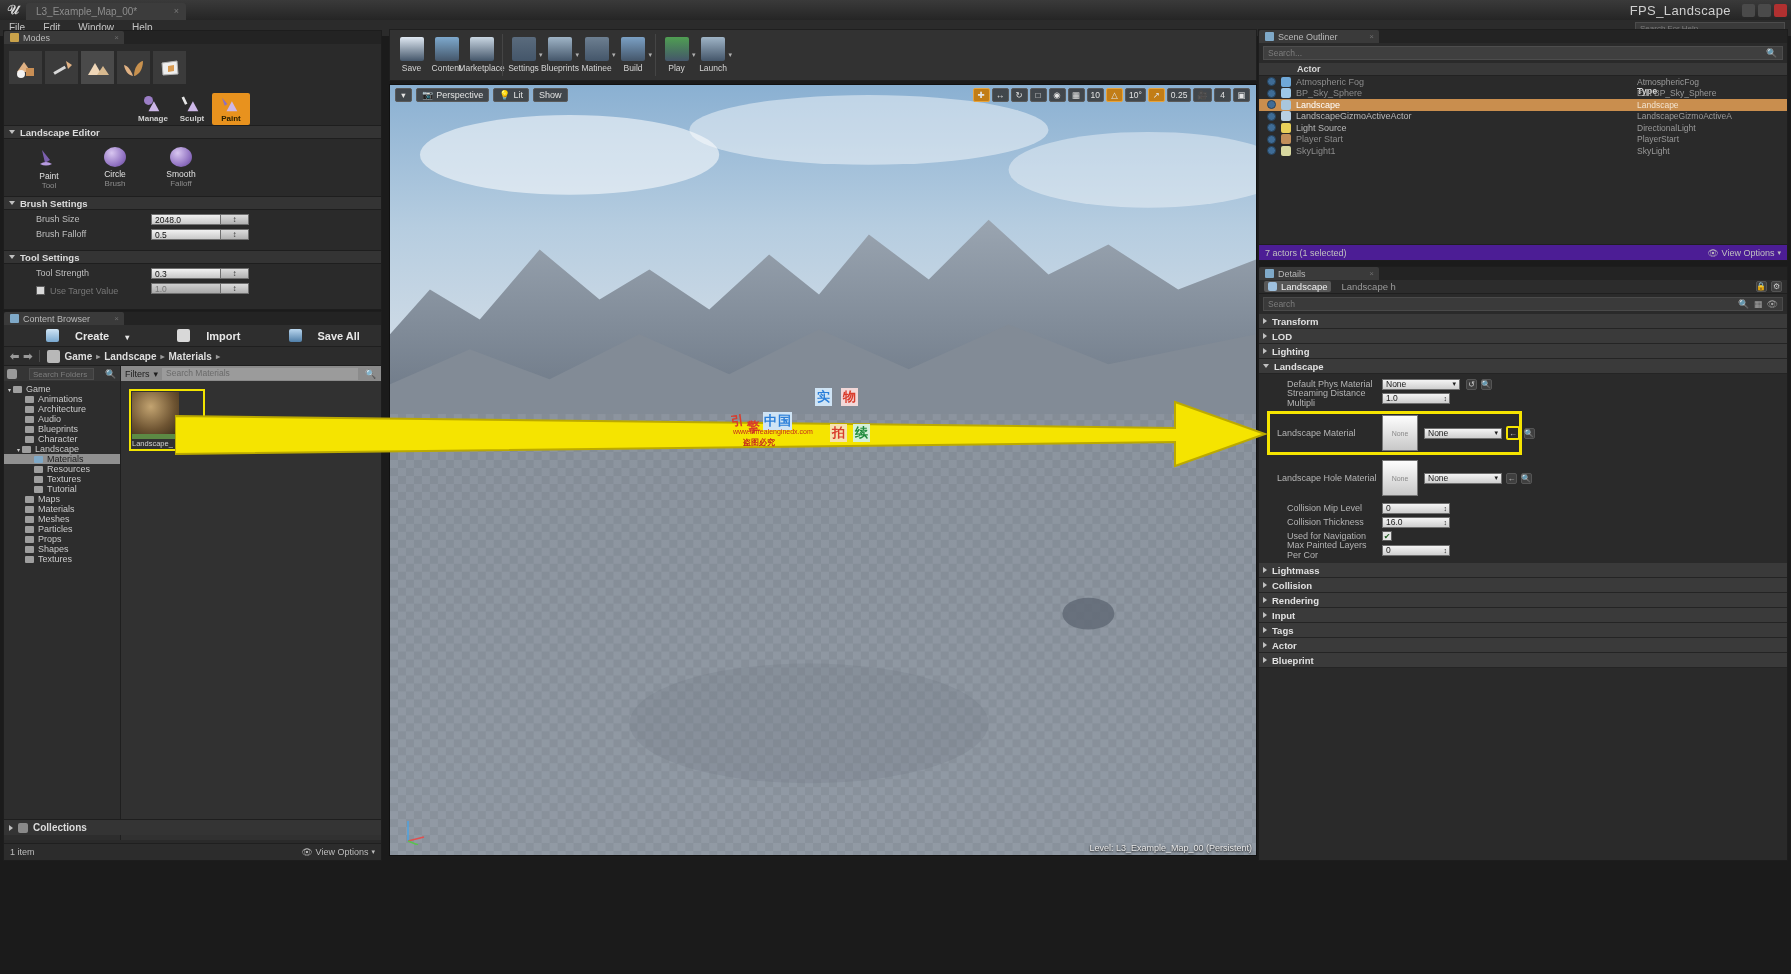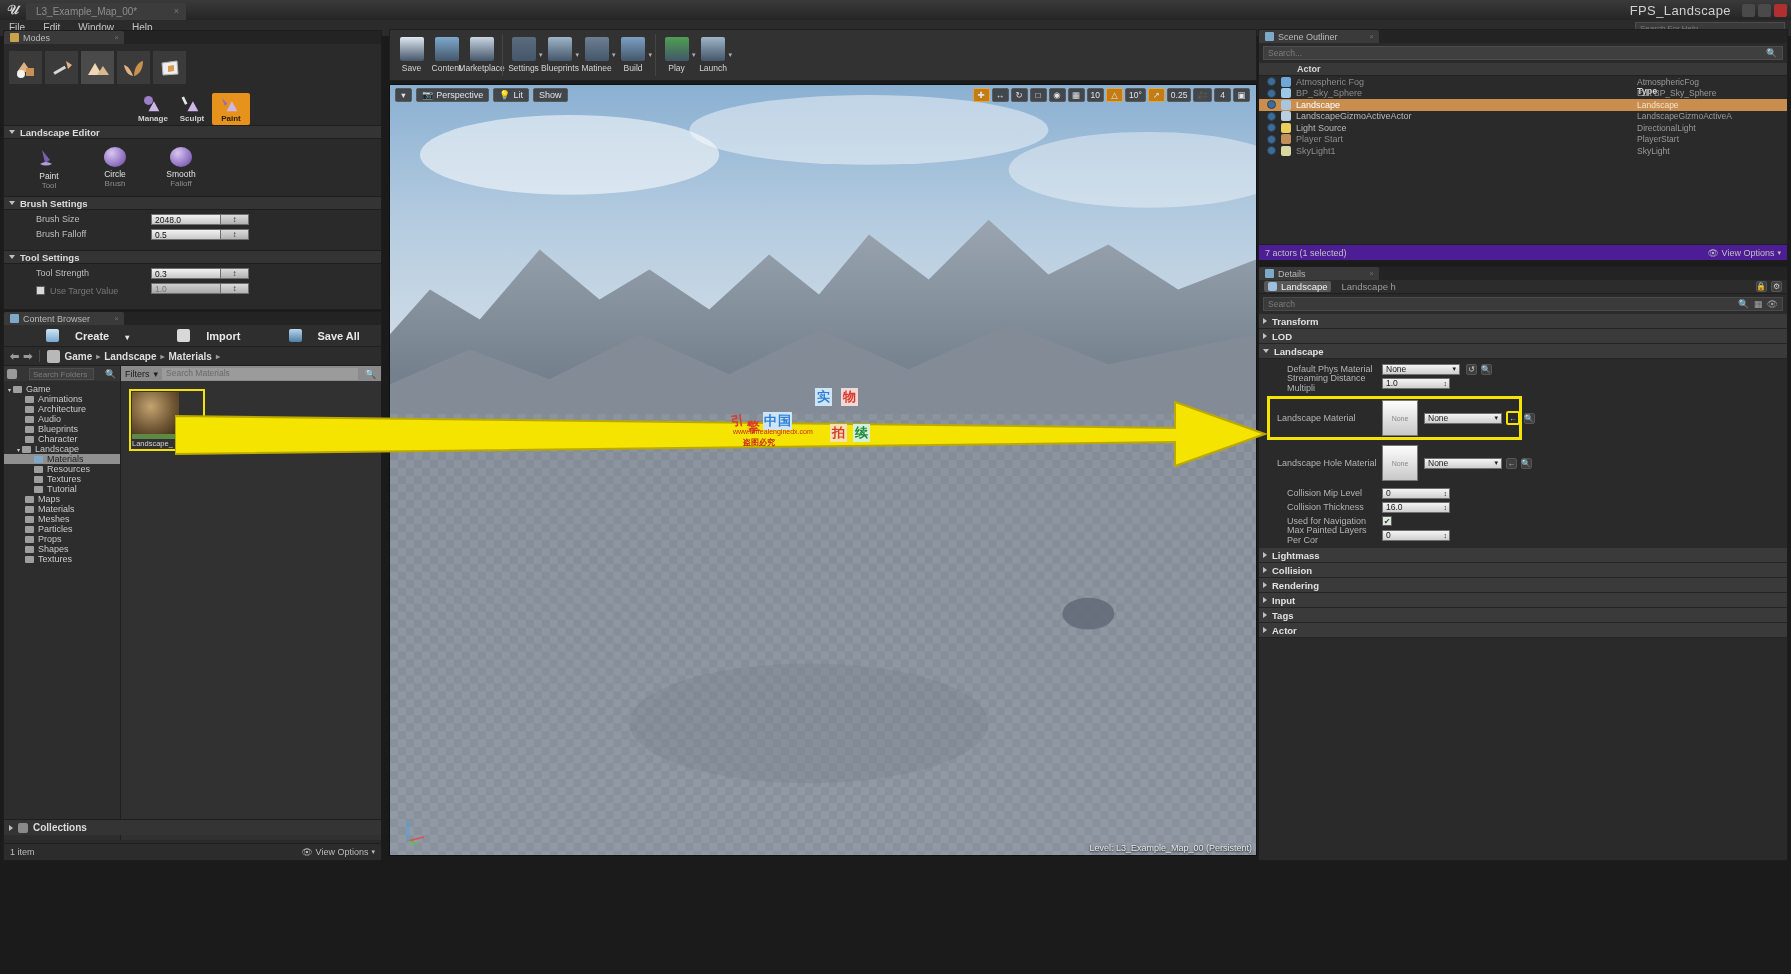--- a/index.html
+++ b/index.html
@@ -789,20 +789,24 @@
 
   <div class="cat">
     <span class="tri"></span>
     <span>Transform</span>
   </div>
   <div class="cat">
     <span class="tri"></span>
     <span>LOD</span>
   </div>
   <div class="cat">
+    <span class="tri"></span>
+    <span>Lighting</span>
+  </div>
+  <div class="cat">
     <span class="tri down"></span>
     <span>Landscape</span>
   </div>
 
   <div class="drow" style="margin-top:3px">
     <span class="dn">Default Phys Material</span>
     <span class="combo">
       <span>None</span>
       <span style="font-size:7px">▾</span>
     </span>
@@ -894,20 +898,24 @@
         <span>Input</span>
       </div>
       <div class="cat">
         <span class="tri"></span>
         <span>Tags</span>
       </div>
       <div class="cat">
         <span class="tri"></span>
         <span>Actor</span>
       </div>
+      <div class="cat">
+        <span class="tri"></span>
+        <span>Blueprint</span>
+      </div>
     </div>
 </div>
 
 <svg class="annot-arrow" viewBox="0 0 1100 72" preserveAspectRatio="none">
   <polygon points="0,18 1000,30 1000,4 1090,36 1000,68 1000,44 0,56" fill="#f5e400" stroke="#bba900" stroke-width="2"></polygon>
 </svg>
 
 <div class="wm">
   <span class="cn" style="left:6px;top:32px;color:#d93b2b;transform:rotate(-8deg)">引</span>
   <span class="cn" style="left:22px;top:38px;color:#d93b2b;transform:rotate(-6deg)">擎</span>

